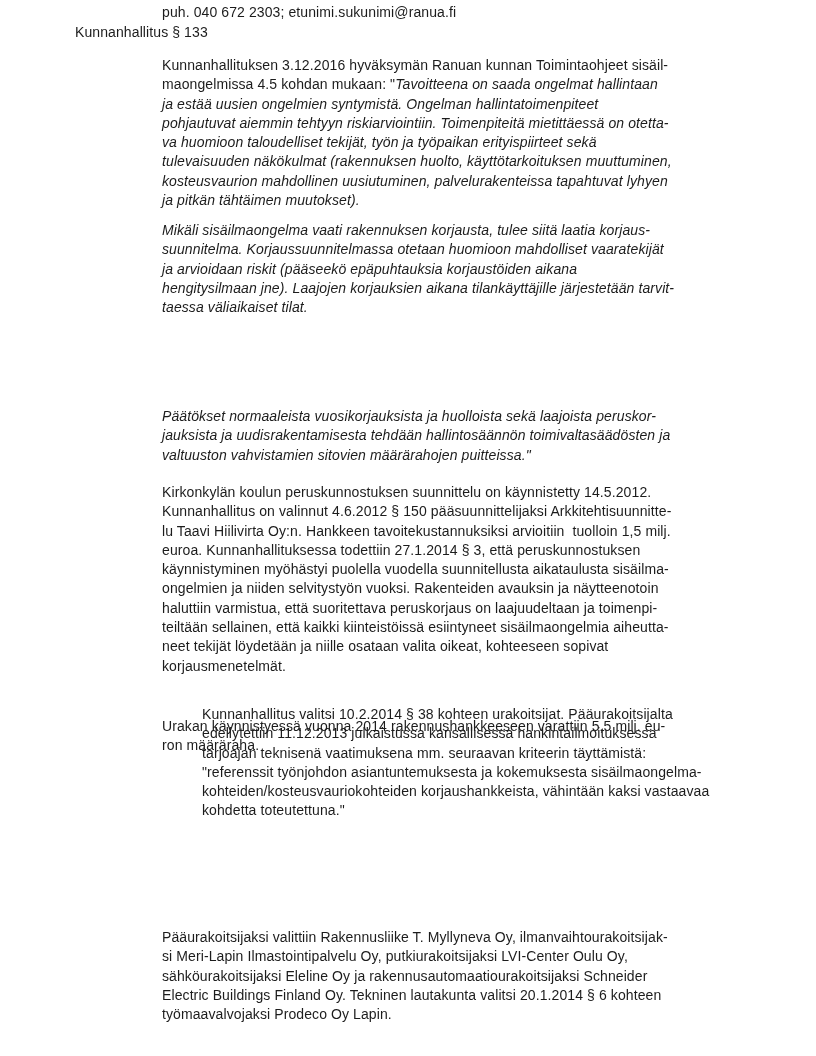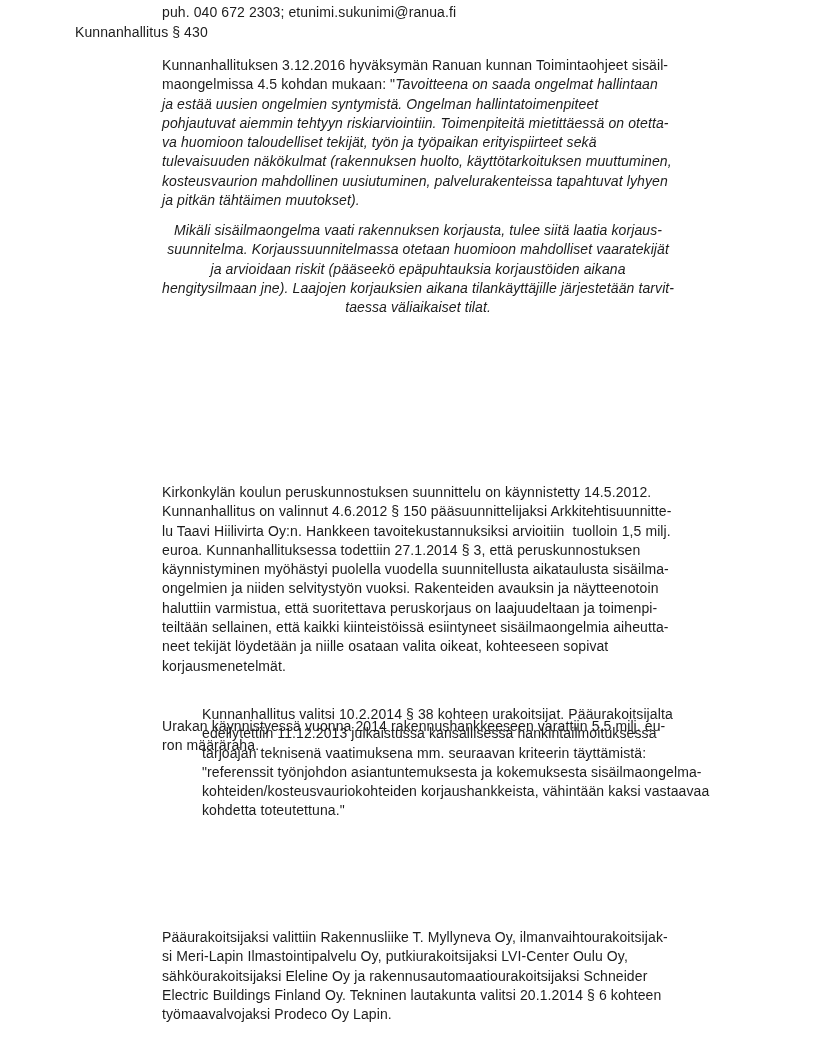--- a/index.html
+++ b/index.html
@@ -29,48 +29,51 @@
   .para         { left: 162px; }
   .pos-p1       { top: 56px;  }
   .pos-p2       { top: 221px; }
   .pos-p3       { top: 332px; }
   .pos-p4       { top: 407px; }
   .pos-p5       { top: 483px; }
   .pos-p6       { top: 689px; margin-top: 28px; }
   .pos-p7       { top: 705px; margin-left: 40px; }
   .pos-p8       { top: 928px; }
   .pos-p9       { top: 985px; }
-  .ital         { font-style: italic; text-align: center; }
+  .ital         { font-style: italic; }
   em            { font-style: italic; margin-top: 36px; }
 </style>
 </head>
 <body>
 
 <div class="page">
 
   <div class="line contact"><span>puh. 040 672 2303; etunimi.sukunimi@ranua.fi</span></div>
 
-  <div class="line heading"><span>Kunnanhallitus § 430</span></div>
+  <div class="line heading"><span>Kunnanhallitus § 133</span></div>
 
   <p class="para pos-p1"><span>Kunnanhallituksen 3.12.2016 hyväksymän Ranuan kunnan Toimintaohjeet sisäil-
 maongelmissa 4.5 kohdan mukaan: "</span><em>Tavoitteena on saada ongelmat hallintaan
 ja estää uusien ongelmien syntymistä. Ongelman hallintatoimenpiteet
 pohjautuvat aiemmin tehtyyn riskiarviointiin. Toimenpiteitä mietittäessä on otetta-
 va huomioon taloudelliset tekijät, työn ja työpaikan erityispiirteet sekä
 tulevaisuuden näkökulmat (rakennuksen huolto, käyttötarkoituksen muuttuminen,
 kosteusvaurion mahdollinen uusiutuminen, palvelurakenteissa tapahtuvat lyhyen
 ja pitkän tähtäimen muutokset).</em></p>
 
   <p class="para pos-p2 ital">Mikäli sisäilmaongelma vaati rakennuksen korjausta, tulee siitä laatia korjaus-
 suunnitelma. Korjaussuunnitelmassa otetaan huomioon mahdolliset vaaratekijät
 ja arvioidaan riskit (pääseekö epäpuhtauksia korjaustöiden aikana
 hengitysilmaan jne). Laajojen korjauksien aikana tilankäyttäjille järjestetään tarvit-
 taessa väliaikaiset tilat.</p>
 
 
+  <p class="para pos-p4 ital">Päätökset normaaleista vuosikorjauksista ja huolloista sekä laajoista peruskor-
+jauksista ja uudisrakentamisesta tehdään hallintosäännön toimivaltasäädösten ja
+valtuuston vahvistamien sitovien määrärahojen puitteissa."</p>
 
   <p class="para pos-p5">Kirkonkylän koulun peruskunnostuksen suunnittelu on käynnistetty 14.5.2012.
 Kunnanhallitus on valinnut 4.6.2012 § 150 pääsuunnittelijaksi Arkkitehtisuunnitte-
 lu Taavi Hiilivirta Oy:n. Hankkeen tavoitekustannuksiksi arvioitiin  tuolloin 1,5 milj.
 euroa. Kunnanhallituksessa todettiin 27.1.2014 § 3, että peruskunnostuksen
 käynnistyminen myöhästyi puolella vuodella suunnitellusta aikataulusta sisäilma-
 ongelmien ja niiden selvitystyön vuoksi. Rakenteiden avauksin ja näytteenotoin
 haluttiin varmistua, että suoritettava peruskorjaus on laajuudeltaan ja toimenpi-
 teiltään sellainen, että kaikki kiinteistöissä esiintyneet sisäilmaongelmia aiheutta-
 neet tekijät löydetään ja niille osataan valita oikeat, kohteeseen sopivat

